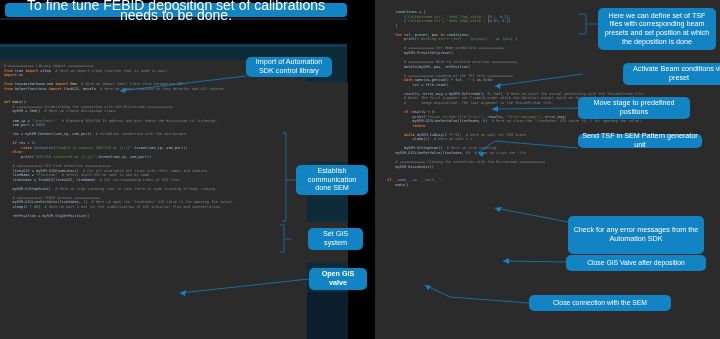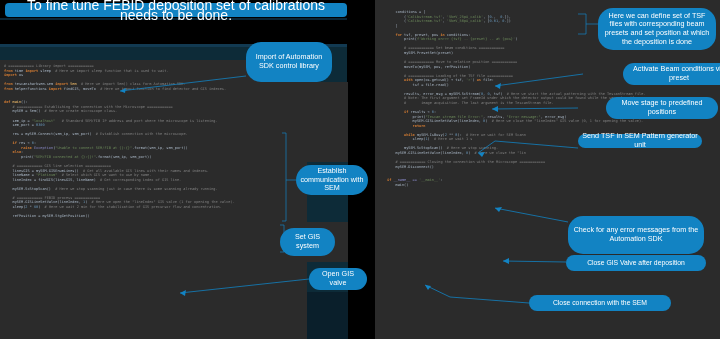--- a/index.html
+++ b/index.html
@@ -28,34 +28,34 @@
   .strip{position:absolute;background:#0d2b38;}
 
   
   .banner{position:absolute;background:#1283c3;color:#fff;border-radius:4px;
           display:flex;align-items:center;justify-content:center;text-align:center;
           font-size:14px;line-height:10.5px;padding:2px 4px;box-sizing:border-box;}
   #banner-1{left:5px;top:3px;width:342px;height:14px;}
   #banner-2{left:5px;top:20px;width:342px;height:22px;}
 
   
-  .callout{position:absolute;background:#1283c3;color:#fff;border-radius:15px;
+  .callout{position:absolute;background:#1283c3;color:#fff;border-radius:5px;
            display:flex;align-items:center;justify-content:center;text-align:center;
            font-size:7.2px;line-height:8.6px;padding:2px 4px;box-sizing:border-box;
            font-weight:500;}
   .callout.sm{font-size:6.8px;line-height:8px;}
 
-  #c-import{left:246px;top:42px;width:86px;height:40px;}
+  #c-import{left:246px;top:57px;width:86px;height:20px;}
   #c-comm{left:296px;top:165px;width:72px;height:30px;}
-  #c-gis{left:280px;top:228px;width:55px;height:28px;}
-  #c-valve{left:309px;top:268px;width:58px;height:22px;}
+  #c-gis{left:308px;top:228px;width:55px;height:22px;}
+  #c-valve{left:309px;top:268px;width:58px;height:22px;font-weight:bold;}
 
   #c-tsf{left:598px;top:8px;width:118px;height:42px;}
   #c-beam{left:583px;top:63px;width:112px;height:22px;margin-left:40px;}
-  #c-stage{left:578px;top:97px;width:112px;height:22px;margin-left:28px;}
+  #c-stage{left:578px;top:97px;width:112px;height:22px;}
   #c-send{left:578px;top:134px;width:124px;height:14px;}
   #c-error{left:568px;top:216px;width:136px;height:38px;}
   #c-close-gis{left:566px;top:255px;width:140px;height:16px;}
   #c-close-sem{left:529px;top:295px;width:142px;height:16px;}
   svg.overlay{position:absolute;left:0;top:0;width:720px;height:339px;pointer-events:none;}
 </style>
 </head>
 <body>
 
 <div id="slide">
@@ -108,21 +108,21 @@
     <path d="M566 262 L503 261" stroke="#1283c3" stroke-width="0.8" fill="none"></path>
     <polygon points="503,261 509,258 509,264" fill="#1283c3"></polygon>
 
     <path d="M529 303 L450 297 L425 285" stroke="#1283c3" stroke-width="0.8" fill="none"></path>
     <polygon points="425,285 431,286 428,290" fill="#1283c3"></polygon>
   </svg>
 
   <div class="banner" id="banner-1">To fine tune FEBID deposition set of calibrations needs to be done.</div>
 
   <div class="callout" id="c-import">Import of Automation SDK control library</div>
-  <div class="callout" id="c-comm">Establish communication with SEM</div>
+  <div class="callout" id="c-comm">Establish communication done SEM</div>
   <div class="callout" id="c-gis">Set GIS system</div>
   <div class="callout" id="c-valve">Open GIS valve</div>
 
   <div class="callout" id="c-tsf">Here we can define set of TSF files with corresponding beam presets and set position at which the deposition is done</div>
   <div class="callout" id="c-beam">Activate Beam conditions via preset</div>
   <div class="callout" id="c-stage">Move stage to predefined positions</div>
   <div class="callout" id="c-send">Send TSF in SEM Pattern generator unit</div>
   <div class="callout" id="c-error">Check for any error messages from the Automation SDK</div>
   <div class="callout sm" id="c-close-gis">Close GIS Valve after deposition</div>
   <div class="callout sm" id="c-close-sem">Close connection with the SEM</div>

